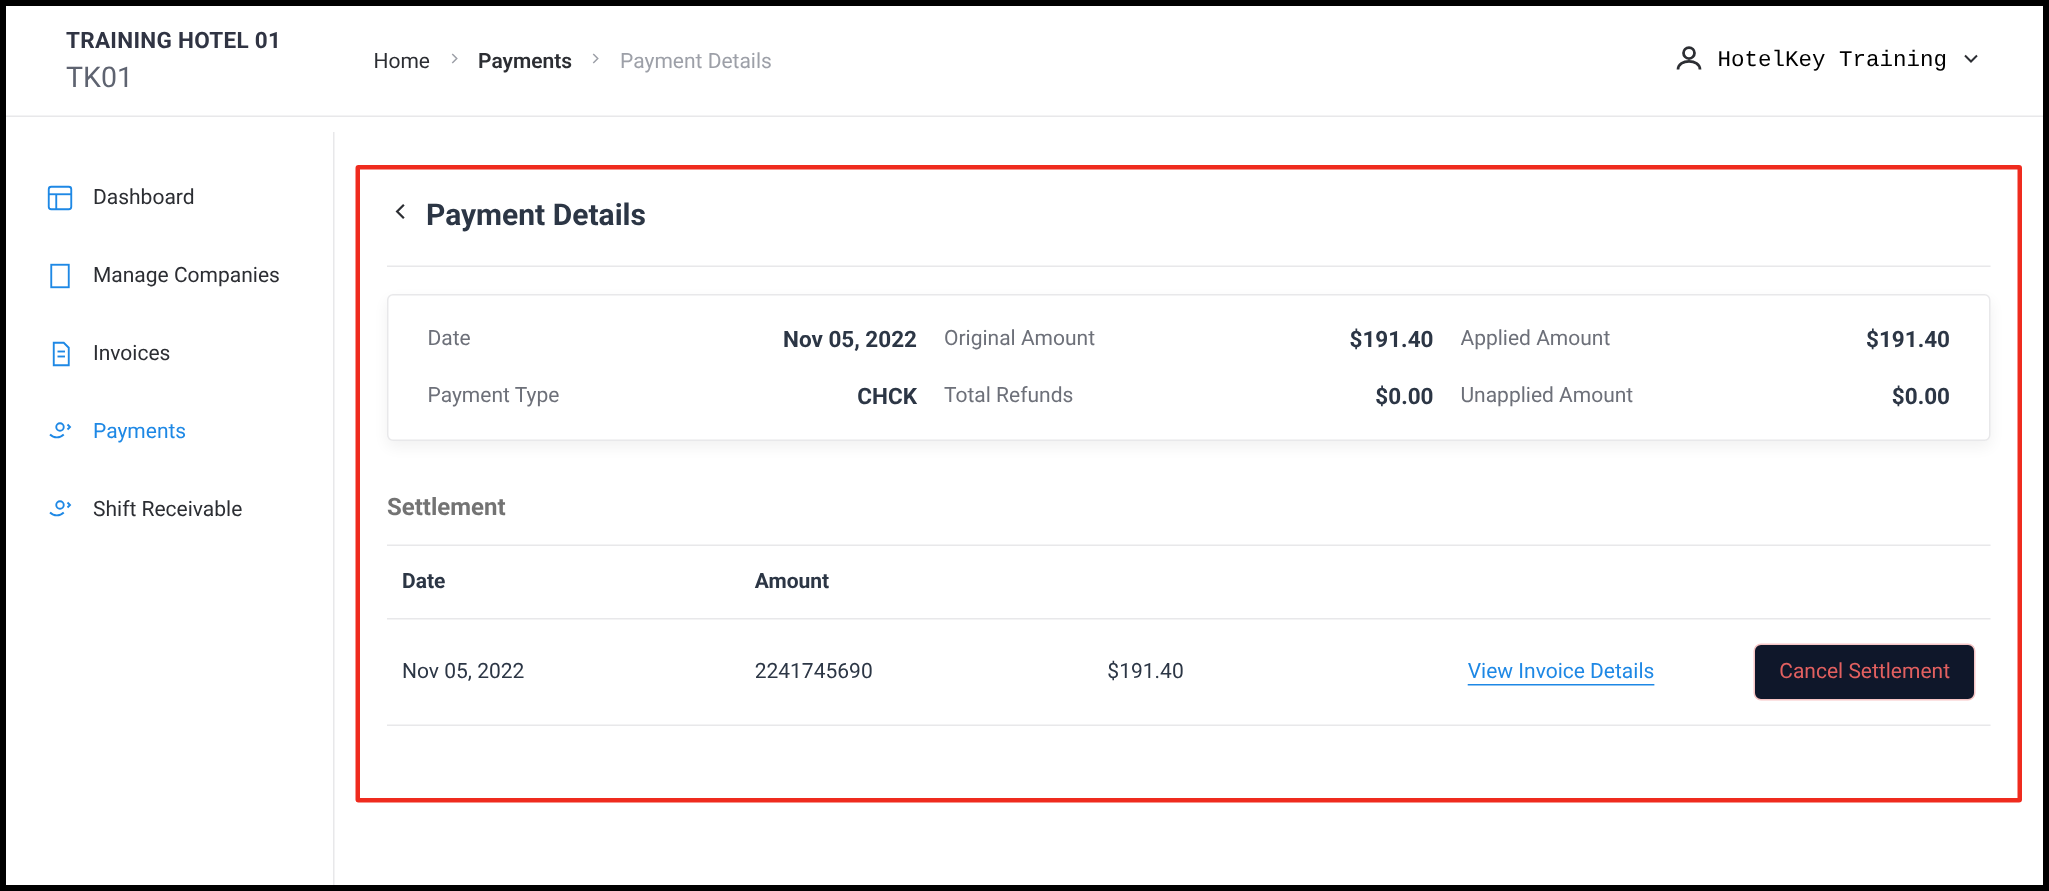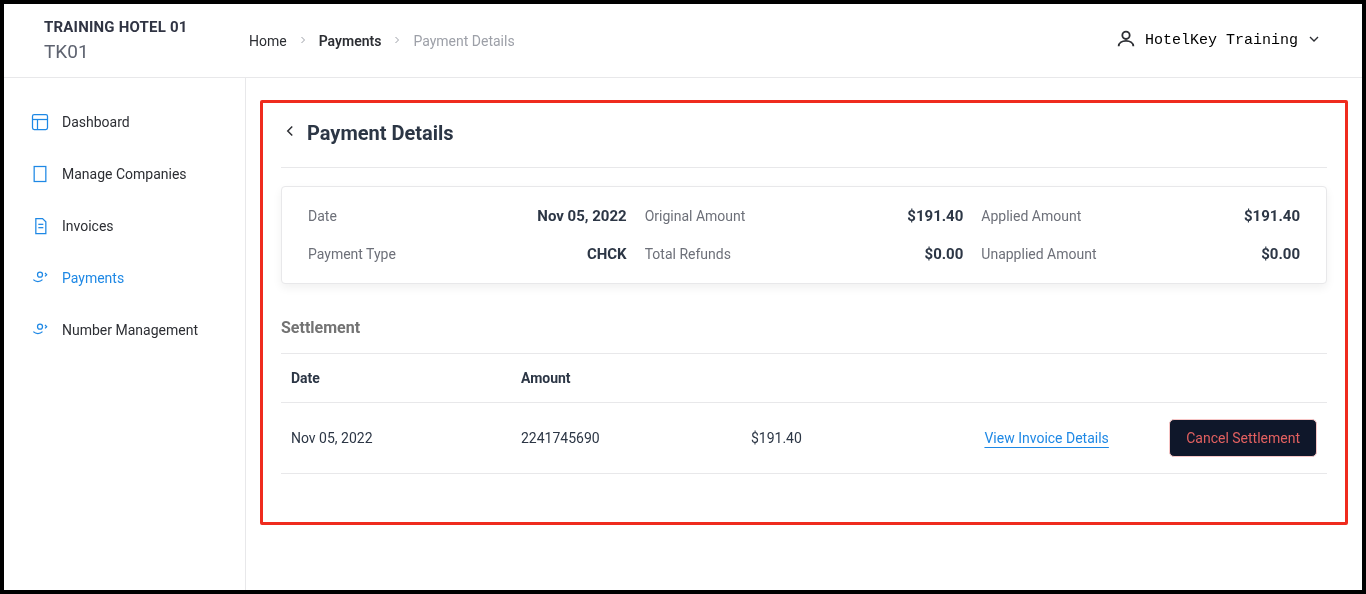--- a/index.html
+++ b/index.html
@@ -9,20 +9,21 @@
     color: #2c2e33;
     border: 4px solid #000;
     width: 1366px;
     height: 594px;
     overflow: hidden;
   }
   .app {
     display: flex;
     flex-direction: column;
     height: 100%;
+    gap: 10px;
   }
   
   .topbar {
     display: flex;
     align-items: center;
     padding: 14px 40px 14px 40px;
     border-bottom: 1px solid #e8e8ea;
   }
   .hotel-block {
     width: 205px;
@@ -64,21 +65,21 @@
   .user-name { font-size: 15px; font-weight: 500; color: #000000; font-family: Liberation Mono, monospace; }
   .chevron svg { width: 16px; height: 16px; stroke: #2c2e33; }
 
   
   .body {
     display: flex;
     flex: 1;
     min-height: 0;
   }
   .sidebar {
-    width: 242px;
+    width: 219px;
     border-right: 1px solid #e8e8ea;
     padding: 22px 0 0 0;
     flex-shrink: 0;
   }
   .side-item {
     display: flex;
     align-items: center;
     gap: 12px;
     padding: 12px 26px;
     font-size: 14px;
@@ -262,21 +263,21 @@
         <span>Payments</span>
       </div>
       <div class="side-item">
         <span class="side-icon">
           <svg viewBox="0 0 24 24">
               <path d="M4 14c3 3 8 3 11 0"></path>
               <circle cx="12" cy="8" r="3"></circle>
               <path d="M18 6l2 2-2 2"></path>
             </svg>
         </span>
-        <span>Number Management</span>
+        <span>Shift Receivable</span>
       </div>
     </div>
 
     <div class="main">
       <div class="highlight-frame">
         <div class="page-title-row">
           <span class="back-icon">
             <svg viewBox="0 0 24 24" fill="none">
                 <polyline points="15 6 9 12 15 18"></polyline>
               </svg>

